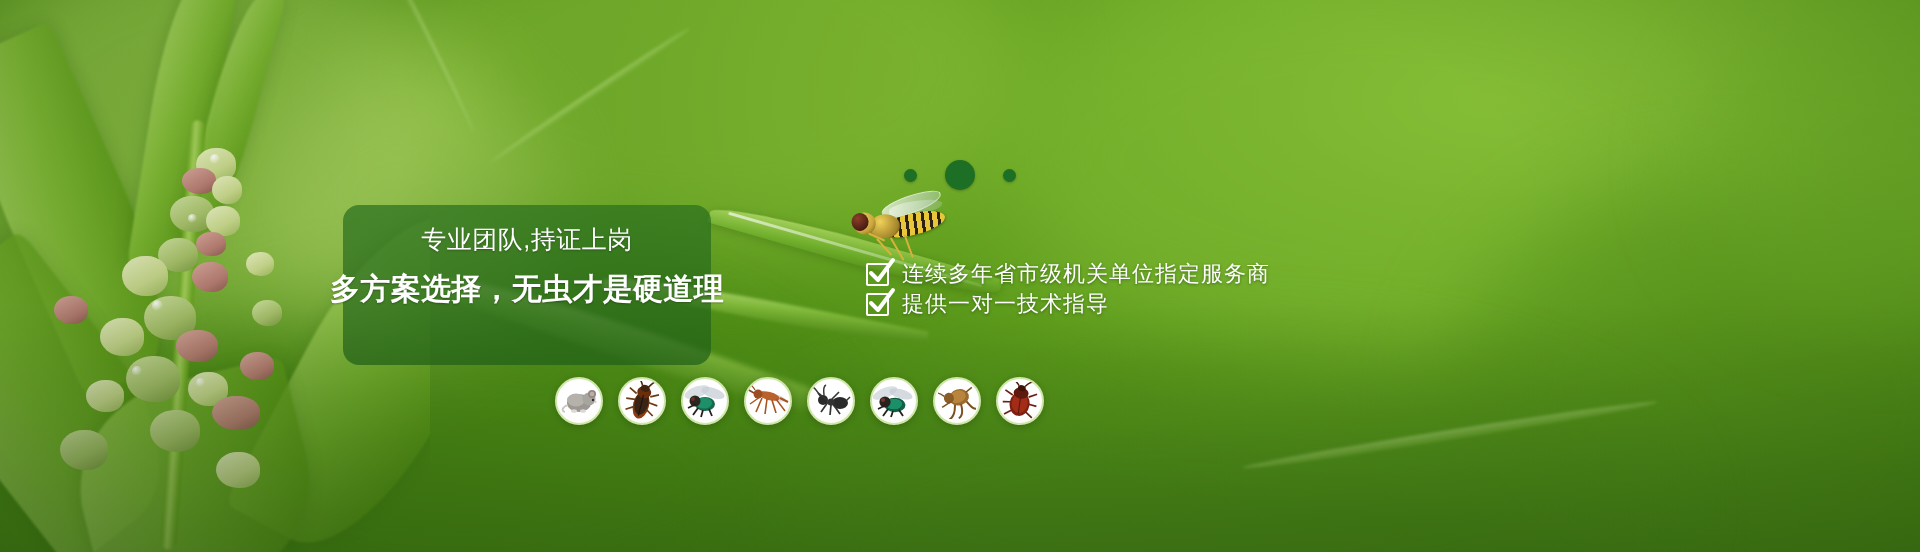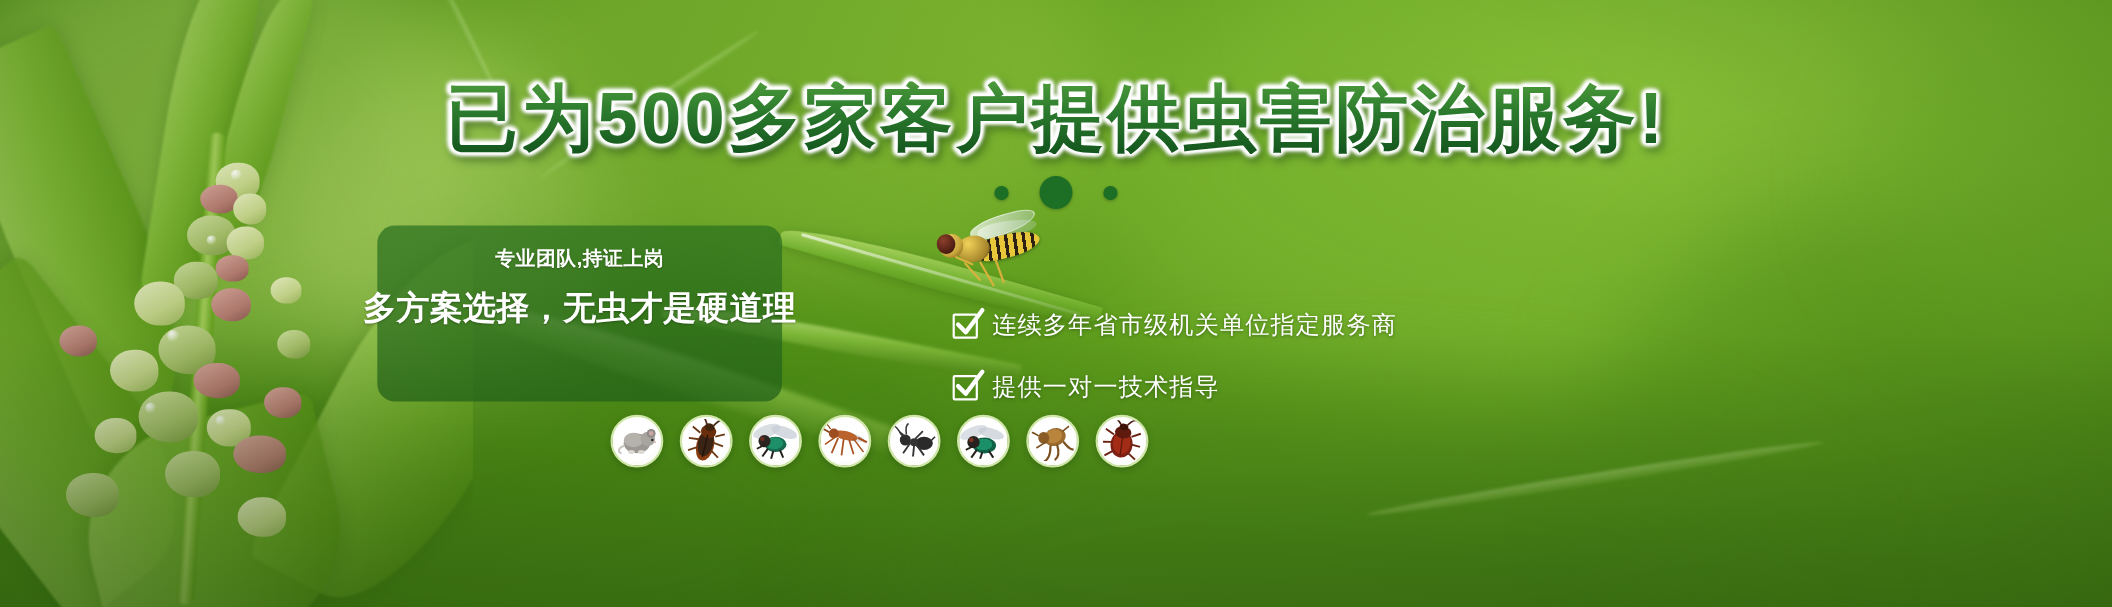--- a/index.html
+++ b/index.html
@@ -193,33 +193,33 @@
   
   .claims-box {
     position:absolute; left:343px; top:205px;
     width:368px; height:160px;
     background:linear-gradient(180deg, rgba(42,112,30,.72) 0%, rgba(38,104,27,.70) 55%, rgba(33,95,24,.72) 100%);
     border-radius:16px;
     padding:18px 0 0 0;
     display:flex; flex-direction:column; align-items:center; gap:13px;
   }
   .claim-1 {
-    color:#fff; font-size:18px; font-weight:bold; letter-spacing:.5px;
+    color:#fff; font-size:25px; font-weight:normal; letter-spacing:.5px;
     text-shadow:0 1px 2px rgba(0,0,0,.28);
   }
   .claim-2, .claim-3 {
     color:#fff; font-size:30px; font-weight:bold; letter-spacing:.3px;
     text-shadow:0 1px 2px rgba(0,0,0,.28);
     white-space:nowrap;
   }
 
   
   .bullets {
-    position:absolute; left:866px; top:281px;
-    display:flex; flex-direction:column; gap:26px;
+    position:absolute; left:866px; top:259px;
+    display:flex; flex-direction:column; 
   }
   .bullet { display:flex; align-items:center; gap:13px; }
   .cbox {
     position:relative; width:23px; height:23px;
     border:2px solid #ffffff; border-radius:2px;
     flex:0 0 auto;
   }
   .cbox svg { position:absolute; left:-2px; top:-9px; overflow:visible; }
   .bullet-text {
     color:#ffffff; font-size:22px; font-weight:normal; letter-spacing:1px;
@@ -315,21 +315,20 @@
     <div class="head"></div>
     <div class="eye"></div>
     <div class="leg" style="left:30px;top:40px;width:22px;transform:rotate(52deg);"></div>
     <div class="leg" style="left:44px;top:40px;width:26px;transform:rotate(64deg);"></div>
     <div class="leg" style="left:58px;top:38px;width:24px;transform:rotate(74deg);"></div>
     <div class="leg" style="left:22px;top:34px;width:18px;transform:rotate(28deg);"></div>
   </div>
 
   <div class="vignette"></div>
 
-  <div class="headline">已为500多家客户提供虫害防治服务!</div>
 
   <div class="dots">
     <span class="dot s"></span>
     <span class="dot l"></span>
     <span class="dot s"></span>
   </div>
 
   <div class="claims-box">
     <div class="claim-1">专业团队,持证上岗</div>
     <div class="claim-2">多方案选择，无虫才是硬道理</div>

